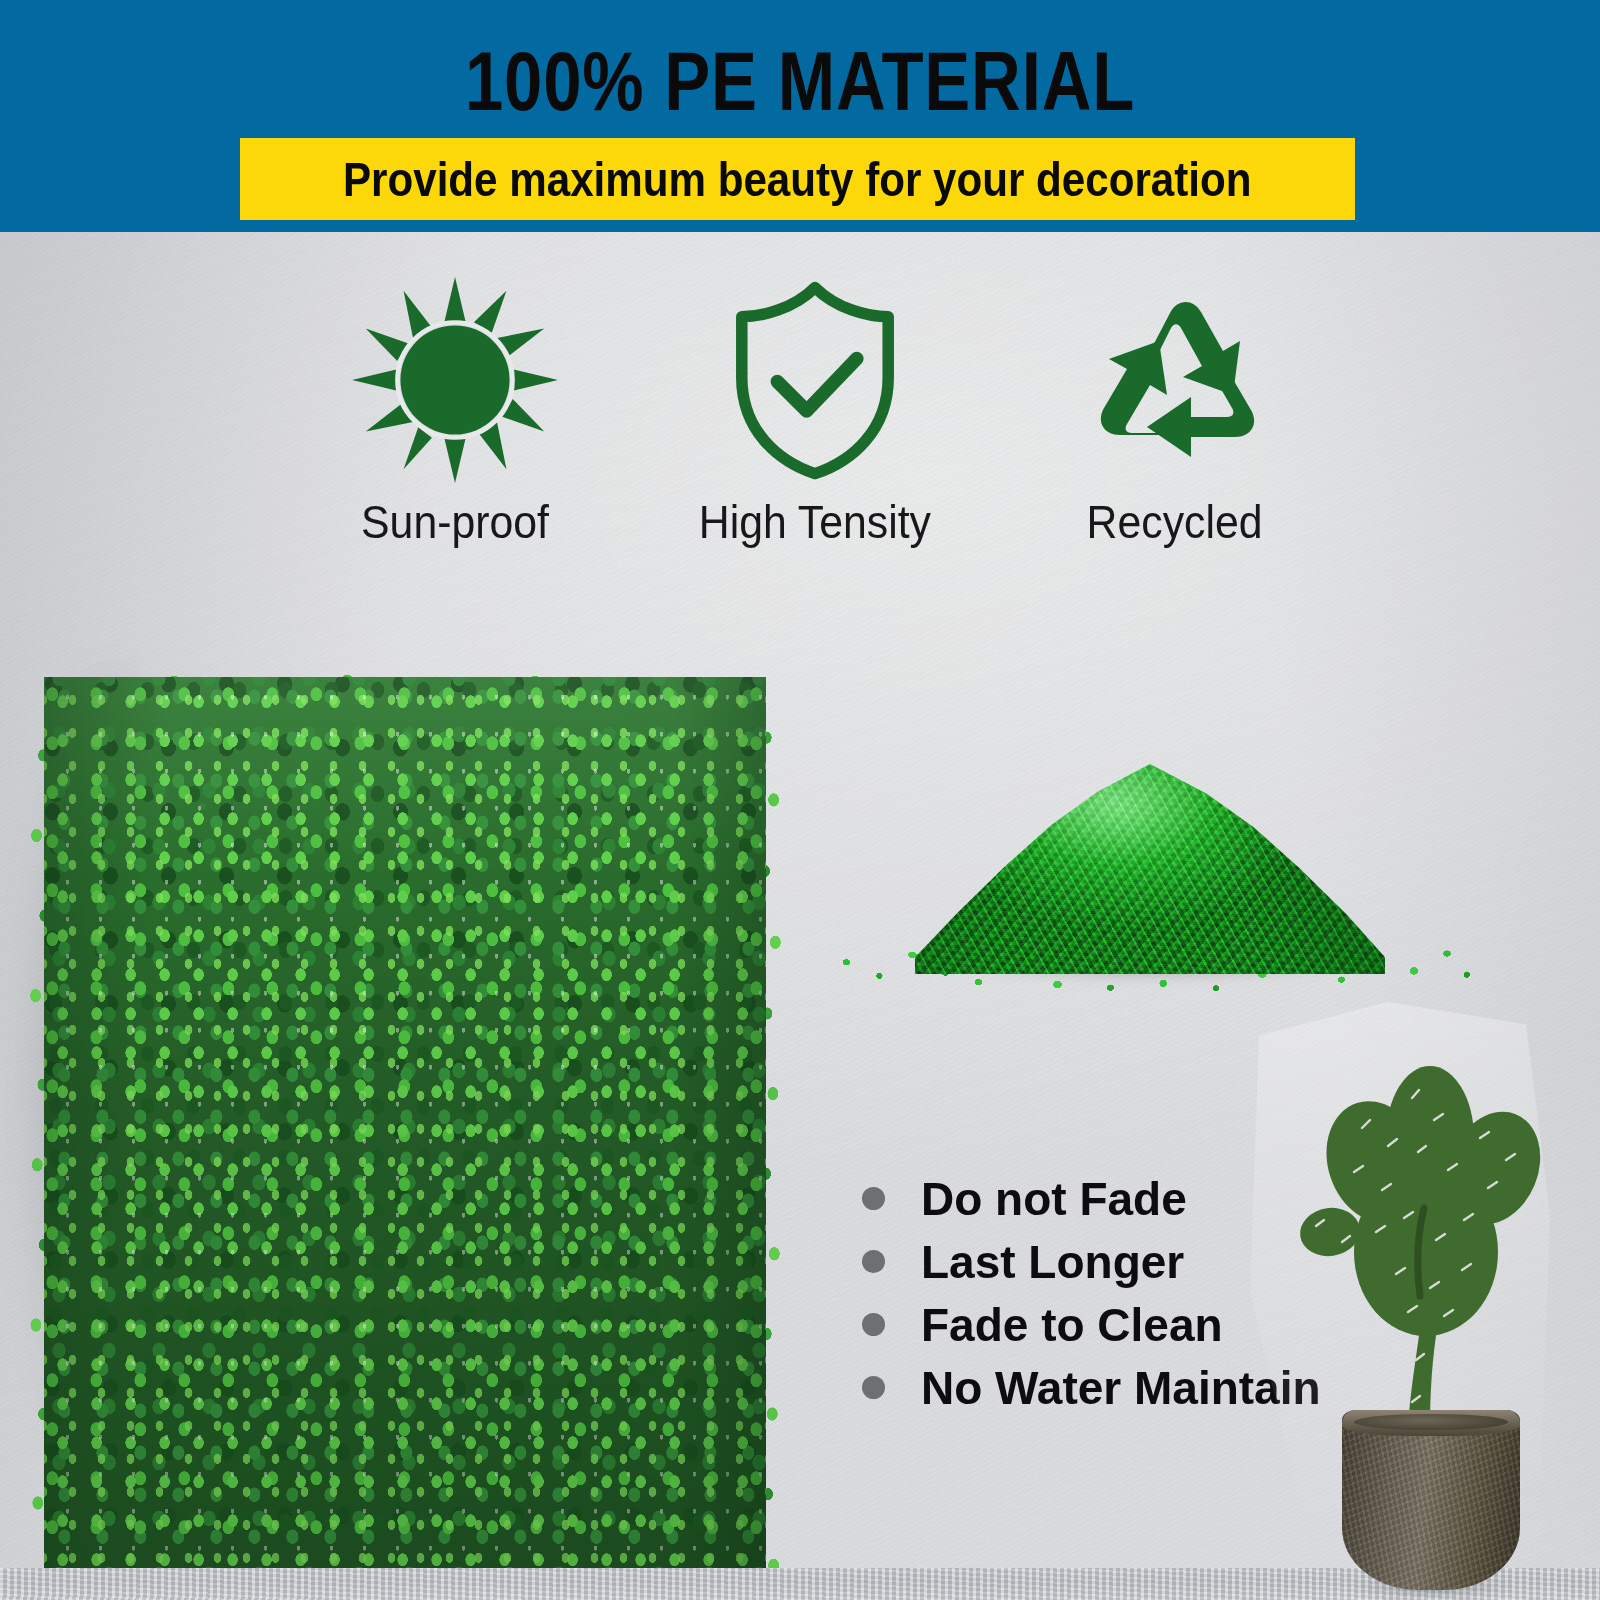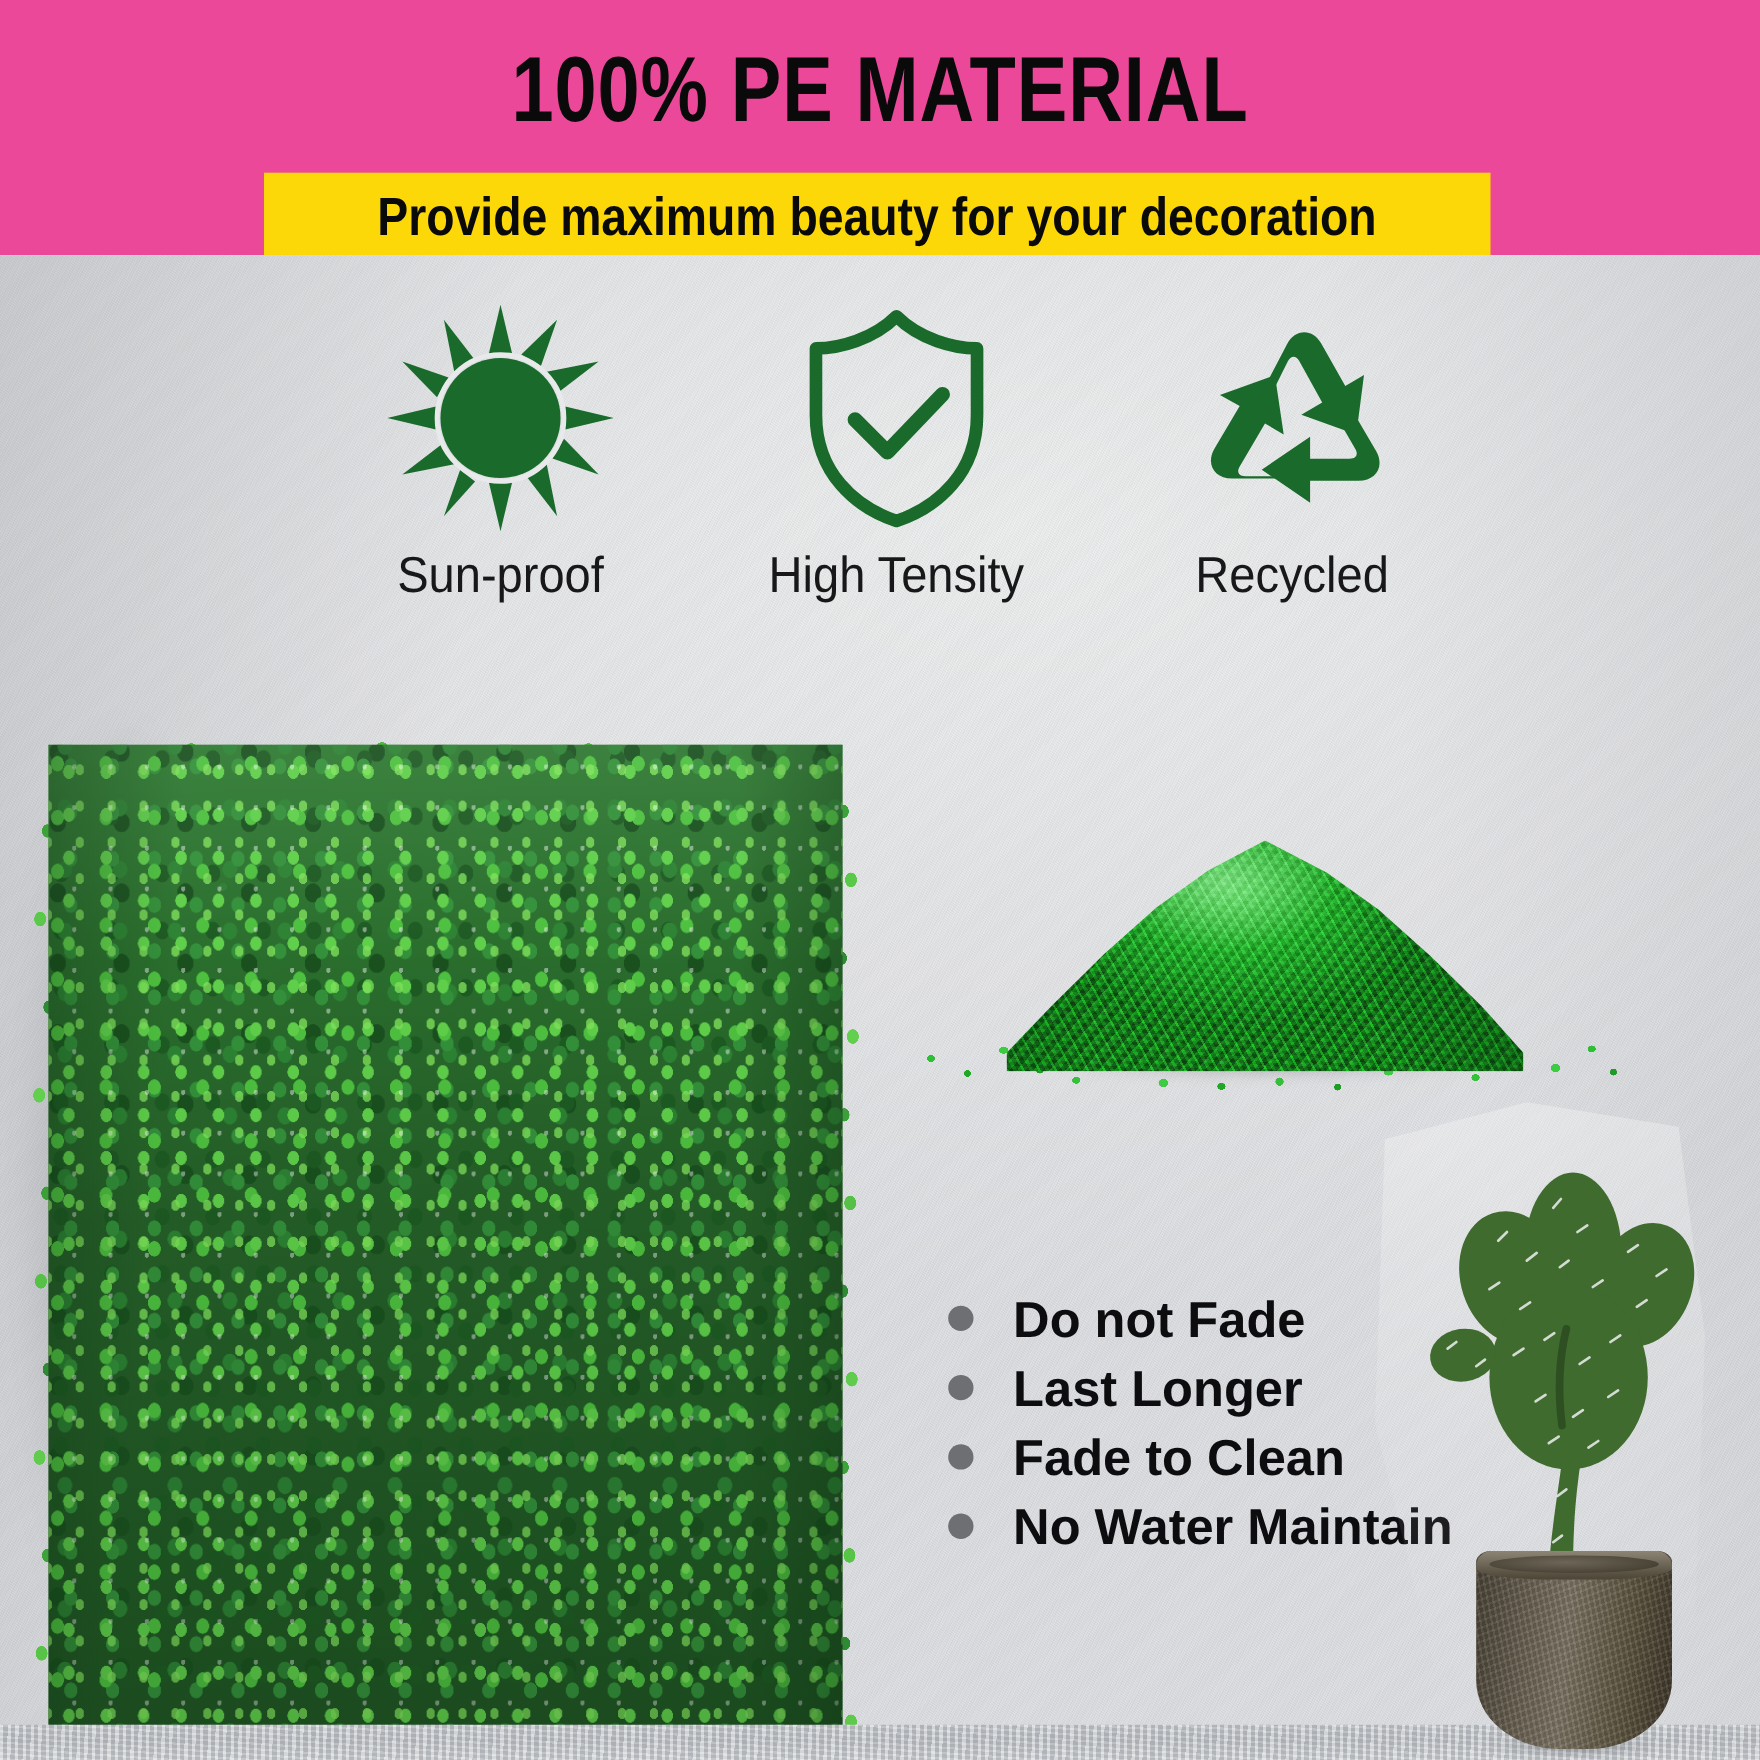--- a/index.html
+++ b/index.html
@@ -13,39 +13,39 @@
 
   .page {
     position:relative;
     width:1600px; height:1600px;
     background:#e6e7e9;
   }
 
   
   .header-zone {
     position:absolute; left:0; top:0; width:1600px; height:232px;
-    background:#ec4899;
+    background:#0369a1;
   }
   .headline {
     position:absolute; left:0; top:36px; width:1600px;
     text-align:center;
     font-family:"Liberation Sans Narrow","Liberation Sans",sans-serif;
     font-weight:bold;
     font-size:84px;
     line-height:90px;
     letter-spacing:1px;
     color:#0a0a0a;
     transform:scaleX(0.82);
     transform-origin:center top;
   }
   .sub-band {
     position:absolute; left:240px; top:138px;
     width:1115px; height:82px;
     background:#FDD808;
-    display:flex; align-items:center; justify-content:center;margin-top:19px;
+    display:flex; align-items:center; justify-content:center;
   }
   .sub-band-text {
     font-family:"Liberation Sans Narrow","Liberation Sans",sans-serif;
     font-weight:bold;
     font-size:49px;
     line-height:56px;
     color:#0a0a0a;
     white-space:nowrap;
     transform:scaleX(0.86);
   }

